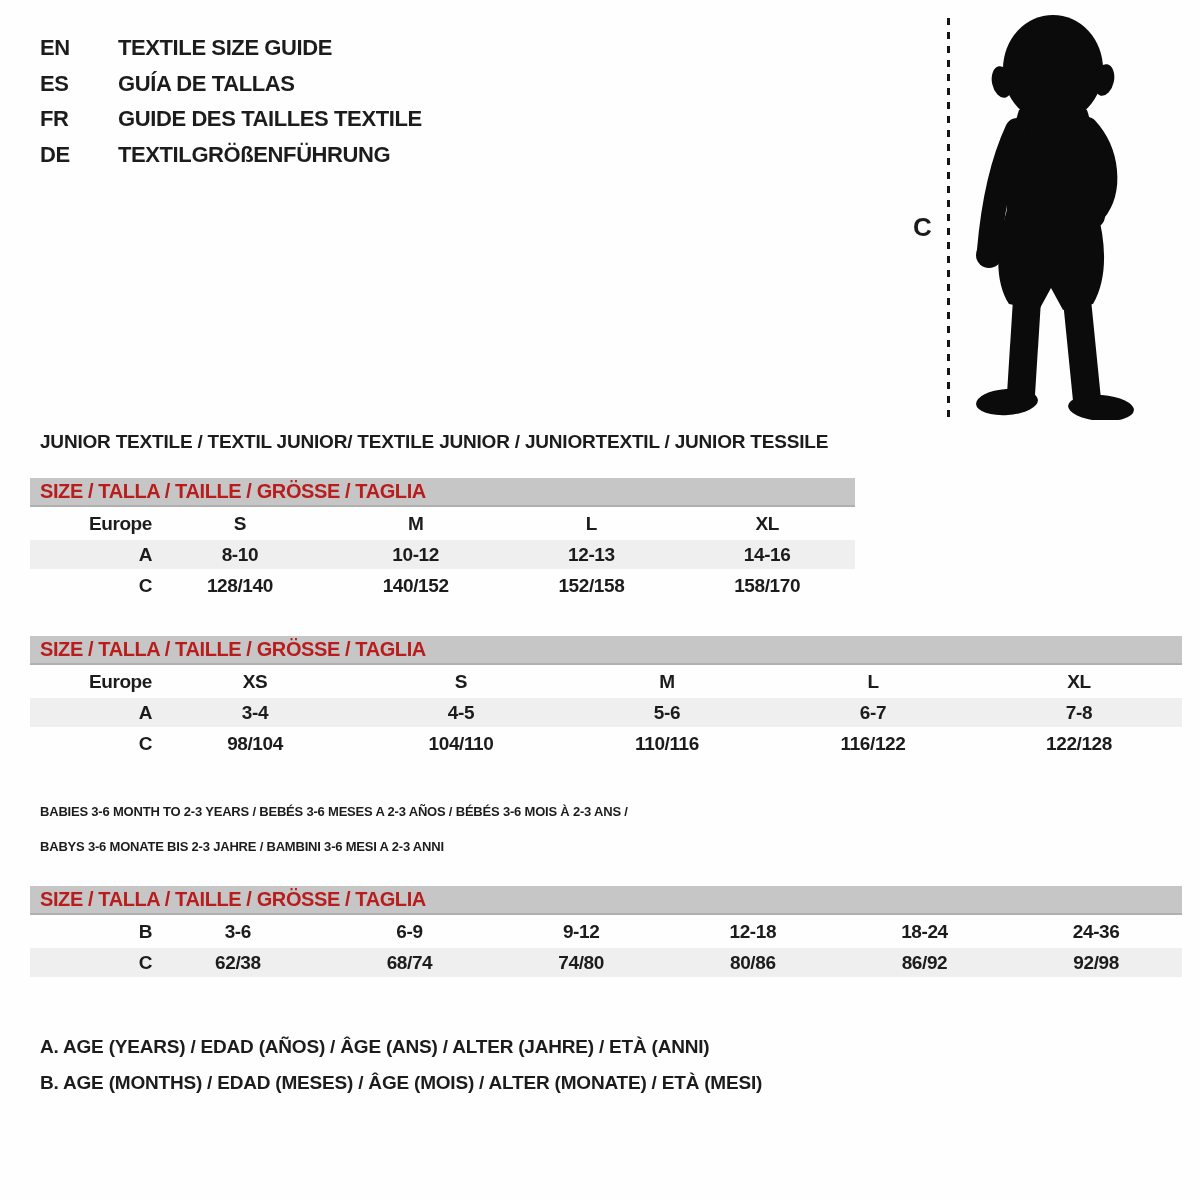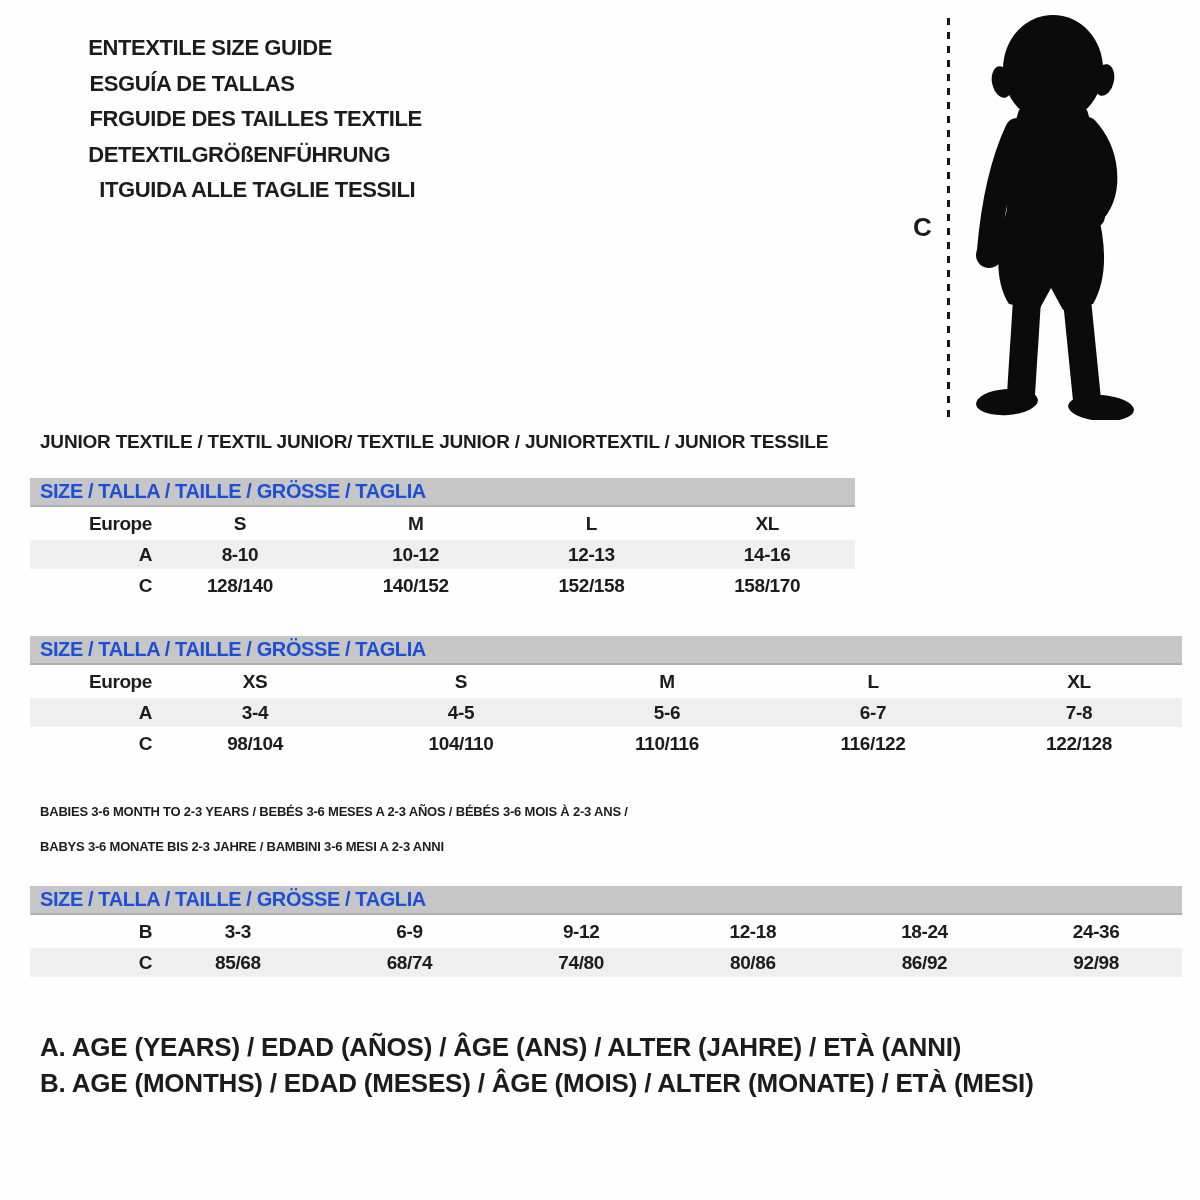--- a/index.html
+++ b/index.html
@@ -7,50 +7,50 @@
     width:1200px;height:1200px;
     background:#fefefe;
     font-family:"Liberation Sans",sans-serif;
     font-weight:bold;
     color:#1c1c1c;
     letter-spacing:-0.4px;
     overflow:hidden;
   }
   
   .top{position:relative;height:432px;}
-  .langs{position:absolute;top:30px;left:40px;text-align:right;}
+  .langs{position:absolute;top:30px;left:40px;}
   .lang-row{display:flex;line-height:35.5px;font-size:22px;}
   .lang-code{width:78px;}
   .dash-line{
     position:absolute;left:947px;top:18px;width:3px;height:400px;
     background:repeating-linear-gradient(to bottom,#141414 0 7px,transparent 7px 14px);
   }
   .c-label{position:absolute;left:913px;top:212px;font-size:26px;}
   .baby{position:absolute;left:963px;top:12px;}
   
   .content{margin-left:30px;width:1152px;}
   .section-title{font-size:19px;line-height:20px;margin:0 0 26px 10px;letter-spacing:-0.2px;}
   .title-sub{font-size:13px;position:relative;top:3px;}
   .babies-title{margin-bottom:22px;}
   .babies-title .line{font-size:13px;line-height:35px;margin-left:10px;letter-spacing:-0.2px;}
   .size-bar{
     height:29px;background:#c6c6c6;border-bottom:2px solid #b0b0b0;
     display:flex;align-items:center;padding-left:10px;
-    font-size:20px;color:#1d4ed8;box-sizing:border-box;
+    font-size:20px;color:#b91c1c;box-sizing:border-box;
   }
   table.sz{border-collapse:separate;border-spacing:0 2px;table-layout:fixed;}
   table.sz td{height:29px;font-size:19px;text-align:center;padding:0;}
   table.sz td.lbl{text-align:right;padding-left:10px;width:112px;}
   tr.shaded td{background:#efefef;}
   .t-junior{width:825px;}
   .t-wide{width:1152px;}
   .gap34{height:34px;}
   .gap50{height:50px;}
   
-  .legend .line{font-size:26px;line-height:36px;margin-left:10px;letter-spacing:-0.2px;}
+  .legend .line{font-size:19px;line-height:36px;margin-left:10px;letter-spacing:-0.2px;}
 </style>
 </head>
 <body>
 
 <div class="top">
   <div class="langs">
     <div class="lang-row">
       <span class="lang-code">EN</span>
       <span>TEXTILE SIZE GUIDE</span>
     </div>
@@ -58,24 +58,20 @@
       <span class="lang-code">ES</span>
       <span>GUÍA DE TALLAS</span>
     </div>
     <div class="lang-row">
       <span class="lang-code">FR</span>
       <span>GUIDE DES TAILLES TEXTILE</span>
     </div>
     <div class="lang-row">
       <span class="lang-code">DE</span>
       <span>TEXTILGRÖßENFÜHRUNG</span>
-    </div>
-    <div class="lang-row">
-      <span class="lang-code">IT</span>
-      <span>GUIDA ALLE TAGLIE TESSILI</span>
     </div>
   </div>
 
   <div class="dash-line"></div>
   <div class="c-label">C</div>
 
   <svg class="baby" width="175" height="408" viewBox="0 0 175 408">
     <g fill="#0b0b0b" stroke="none">
       <ellipse cx="90" cy="57" rx="50" ry="54"></ellipse>
       <ellipse cx="39" cy="70" rx="10" ry="16" transform="rotate(-12 39 70)"></ellipse>
@@ -165,30 +161,30 @@
   <div class="babies-title">
     <div class="line">BABIES 3-6 MONTH TO 2-3 YEARS / BEBÉS 3-6 MESES A 2-3 AÑOS / BÉBÉS 3-6 MOIS À 2-3 ANS /</div>
     <div class="line">BABYS 3-6 MONATE BIS 2-3 JAHRE / BAMBINI 3-6 MESI A 2-3 ANNI</div>
   </div>
   <div class="t-wide">
     <div class="size-bar">SIZE / TALLA / TAILLE / GRÖSSE / TAGLIA</div>
     <table class="sz t-wide">
       <tbody>
           <tr>
         <td class="lbl">B</td>
-        <td>3-3</td>
+        <td>3-6</td>
         <td>6-9</td>
         <td>9-12</td>
         <td>12-18</td>
         <td>18-24</td>
         <td>24-36</td>
       </tr>
       <tr class="shaded">
         <td class="lbl">C</td>
-        <td>85/68</td>
+        <td>62/38</td>
         <td>68/74</td>
         <td>74/80</td>
         <td>80/86</td>
         <td>86/92</td>
         <td>92/98</td>
       </tr>
     </tbody>
       </table>
   </div>
 

